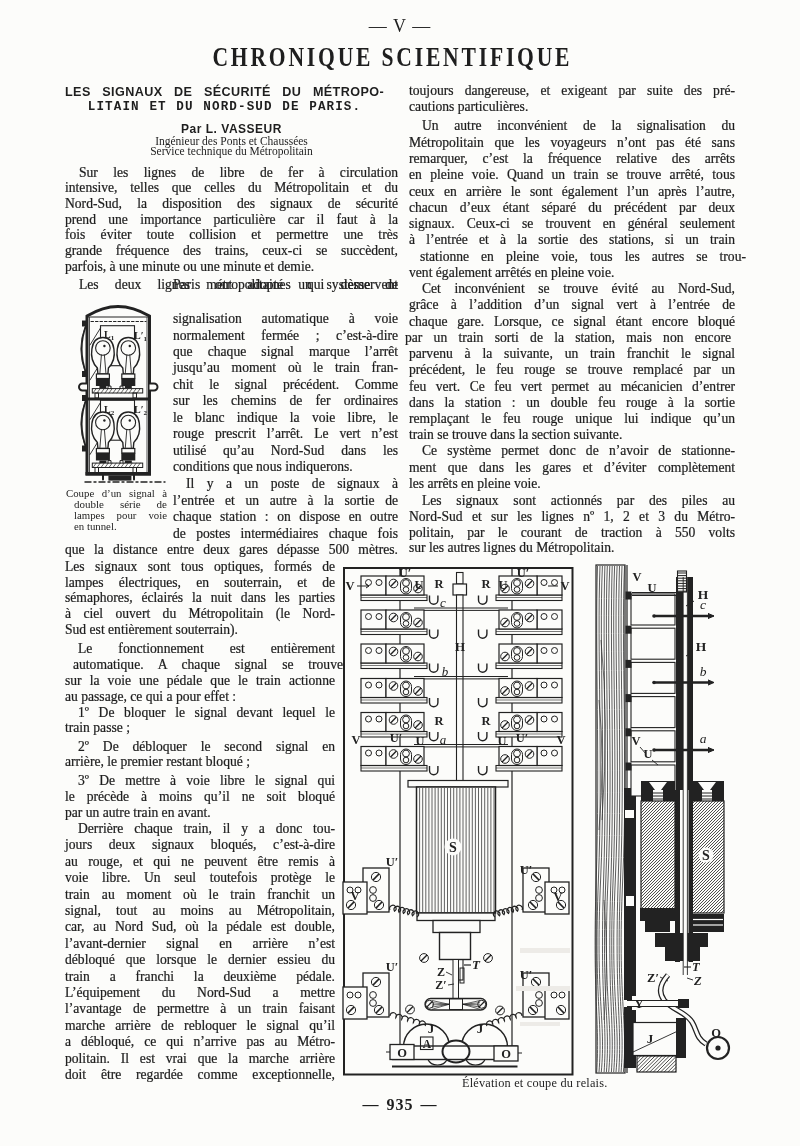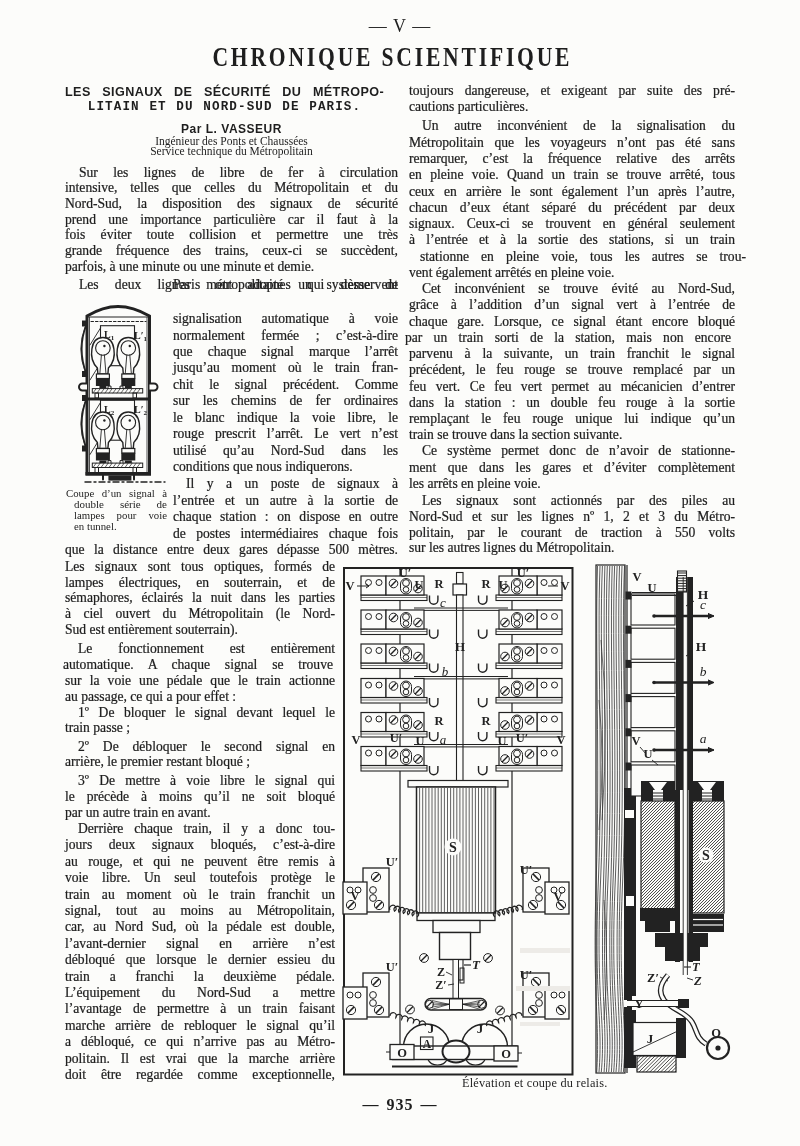--- a/index.html
+++ b/index.html
@@ -39,21 +39,21 @@
 <div class="ln j" style="top:492.8px;left:173px;width:225px;">l’entrée et un autre à la sortie de</div>
 <div class="ln j" style="top:509.3px;left:173px;width:225px;">chaque station&nbsp;: on dispose en outre</div>
 <div class="ln j" style="top:525.7px;left:173px;width:225px;">de postes intermédiaires chaque fois</div>
 <div class="ln j" style="top:542.3px;left:65px;width:333px;">que la distance entre deux gares dépasse 500 mètres.</div>
 <div class="ln j" style="top:558.8px;left:65px;width:270px;">Les signaux sont tous optiques, formés de</div>
 <div class="ln j" style="top:574.6px;left:65px;width:270px;">lampes électriques, en souterrain, et de</div>
 <div class="ln j" style="top:590.4px;left:65px;width:270px;">sémaphores, éclairés la nuit dans les parties</div>
 <div class="ln j" style="top:606.2px;left:65px;width:270px;">à ciel ouvert du Métropolitain (le Nord-</div>
 <div class="ln" style="top:622.0px;left:65px;width:270px;">Sud est entièrement souterrain).</div>
 <div class="ln j" style="top:641.4px;left:65px;width:270px;text-indent:13px;">Le fonctionnement est entièrement</div>
-<div class="ln j" style="top:657.1px;left:63px;width:270px;">automatique. A chaque signal se trouve</div>
+<div class="ln j" style="top:657.1px;left:73px;width:270px;">automatique. A chaque signal se trouve</div>
 <div class="ln j" style="top:672.8px;left:65px;width:270px;">sur la voie une pédale que le train actionne</div>
 <div class="ln" style="top:688.5px;left:65px;width:270px;">au passage, ce qui a pour effet&nbsp;:</div>
 <div class="ln j" style="top:705.1px;left:65px;width:270px;text-indent:13px;">1º De bloquer le signal devant lequel le</div>
 <div class="ln" style="top:720.0px;left:65px;width:270px;">train passe&nbsp;;</div>
 <div class="ln j" style="top:739.1px;left:65px;width:270px;text-indent:13px;">2º De débloquer le second signal en</div>
 <div class="ln" style="top:754.0px;left:65px;width:270px;">arrière, le premier restant bloqué&nbsp;;</div>
 <div class="ln j" style="top:773.1px;left:65px;width:270px;text-indent:13px;">3º De mettre à voie libre le signal qui</div>
 <div class="ln j" style="top:788.9px;left:65px;width:270px;">le précède à moins qu’il ne soit bloqué</div>
 <div class="ln" style="top:804.5px;left:65px;width:270px;">par un autre train en avant.</div>
 <div class="ln j" style="top:821.0px;left:65px;width:270px;text-indent:13px;">Derrière chaque train, il y a donc tou-</div>

